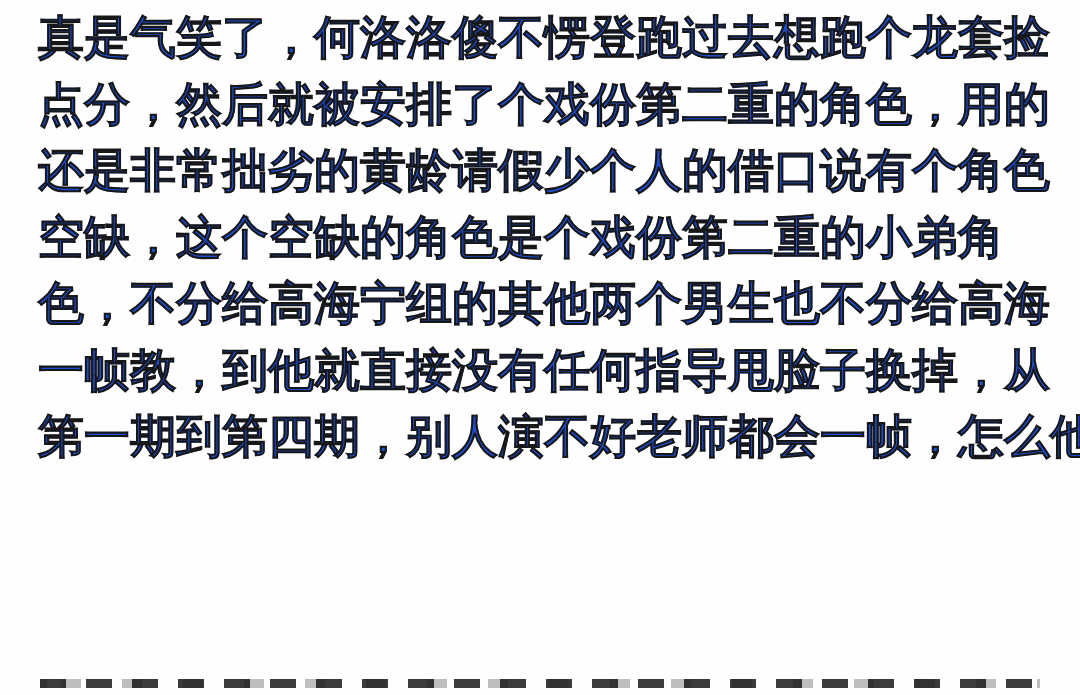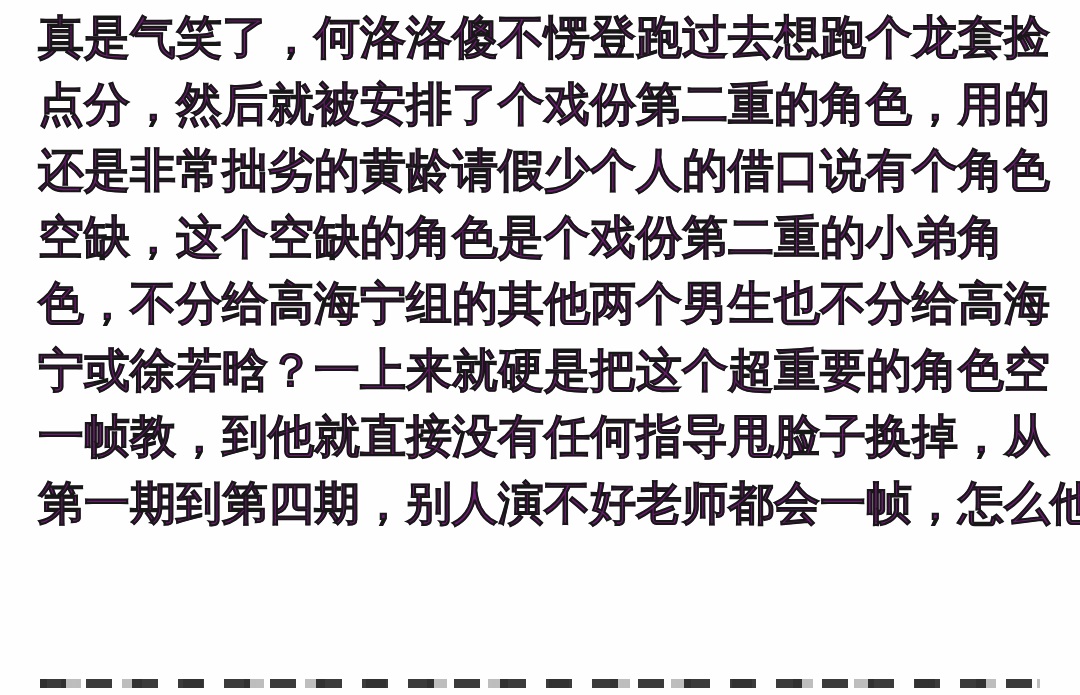--- a/index.html
+++ b/index.html
@@ -17,21 +17,21 @@
     position: absolute;
     left: 38px;
     top: 4px;
     width: 1020px;
   }
   .text-line {
     font-family: "Liberation Sans", sans-serif;
     font-weight: 900;
     font-size: 46px;
     line-height: 66.5px;
-    color: #701a75;
+    color: #1d4ed8;
     -webkit-text-stroke: 0.7px #171717;
     white-space: nowrap;
     letter-spacing: 0px;
   }
   .truncated-line-fragments {
     position: absolute;
     left: 40px;
     top: 679px;
     width: 1000px;
     height: 9px;
@@ -48,18 +48,17 @@
 </style>
 </head>
 <body>
 
 <div class="post-text-block">
   <div class="text-line">真是气笑了，何洛洛傻不愣登跑过去想跑个龙套捡</div>
   <div class="text-line">点分，然后就被安排了个戏份第二重的角色，用的</div>
   <div class="text-line">还是非常拙劣的黄龄请假少个人的借口说有个角色</div>
   <div class="text-line">空缺，这个空缺的角色是个戏份第二重的小弟角</div>
   <div class="text-line">色，不分给高海宁组的其他两个男生也不分给高海</div>
-  <div class="text-line">宁或徐若晗？一上来就硬是把这个超重要的角色空</div>
   <div class="text-line">一帧教，到他就直接没有任何指导甩脸子换掉，从</div>
   <div class="text-line">第一期到第四期，别人演不好老师都会一帧，怎么他</div>
 </div>
 
 <div class="truncated-line-fragments"></div>
 
 </body></html>

